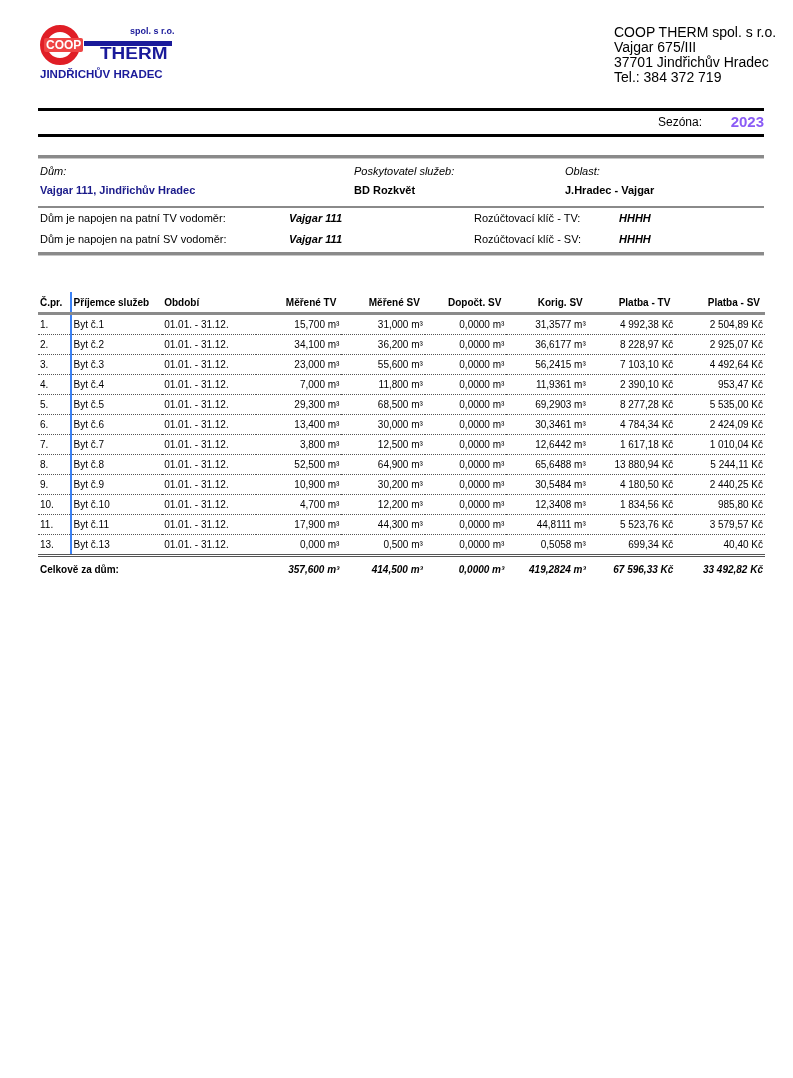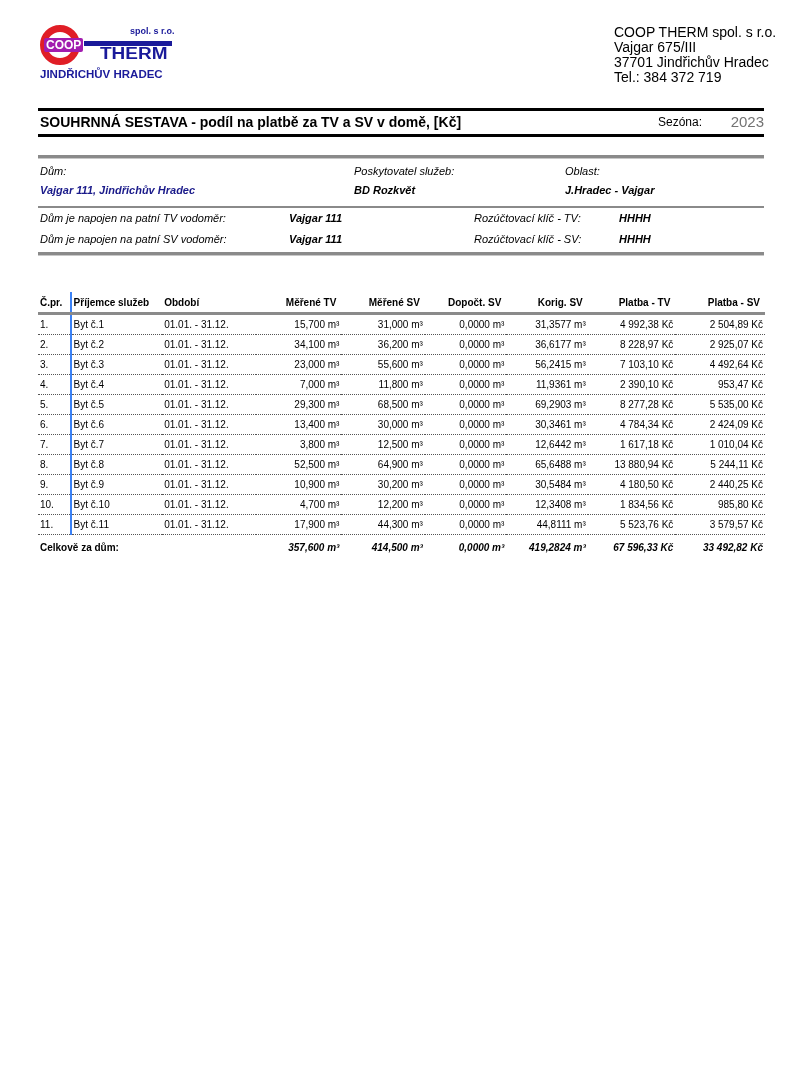--- a/index.html
+++ b/index.html
@@ -1,41 +1,41 @@
 <!DOCTYPE html>
 <html><head>
 <meta charset="utf-8">
 <style>
   html, body { margin: 0; padding: 0; background: #ffffff; }
   body { width: 793px; height: 1078px; position: relative; font-family: "Liberation Sans", sans-serif; color: #000; overflow: hidden; }
 
   
   .logo { position: absolute; left: 38px; top: 22px; width: 140px; height: 62px; }
   .logo .ring { position: absolute; left: 2px; top: 3px; width: 40px; height: 40px; border-radius: 50%; border: 7px solid #e01e26; box-sizing: border-box; background: #fff; }
-  .logo .coop { position: absolute; left: 6px; top: 16px; background: #a21caf; color: #fff; font-weight: bold; font-size: 12px; padding: 0 2px; line-height: 14px; border-radius: 2px; }
+  .logo .coop { position: absolute; left: 6px; top: 16px; background: #ef4444; color: #fff; font-weight: bold; font-size: 12px; padding: 0 2px; line-height: 14px; border-radius: 2px; }
   .logo .spol { position: absolute; left: 92px; top: 4px; font-size: 9px; font-weight: bold; color: #1a1a9a; }
   .logo .therm-bar { position: absolute; left: 46px; top: 19px; width: 88px; height: 5px; background: #1a1a9a; }
   .logo .therm { position: absolute; left: 62px; top: 23px; font-size: 19px; font-weight: bold; color: #1a1a9a; letter-spacing: 0px; line-height: 20px; transform: scaleY(0.85); transform-origin: top left; }
   .logo .city { position: absolute; left: 2px; top: 46px; font-size: 11.5px; font-weight: bold; color: #1a1a9a; white-space: nowrap; }
 
   
   .company { position: absolute; left: 614px; top: 25px; font-size: 14px; font-weight: normal; line-height: 15px; }
   .company div { white-space: nowrap; }
 
   
   .rule-thick { position: absolute; left: 38px; width: 726px; height: 3px; background: #000; }
   .title-row { position: absolute; left: 38px; top: 112px; width: 726px; height: 20px; }
   .title-row .title { position: absolute; left: 2px; top: 2px; font-size: 14px; font-weight: bold; white-space: nowrap; }
   .title-row .season-label { position: absolute; left: 620px; top: 3px; font-size: 12px; }
-  .title-row .season-val { position: absolute; right: 0px; top: 1px; font-size: 15px; font-weight: normal; color: #737373; }
+  .title-row .season-val { position: absolute; right: 0px; top: 1px; font-size: 15px; font-weight: bold; color: #8b5cf6; }
 
   .rule-grey { position: absolute; left: 38px; width: 726px; height: 3px; background: #8a8a8a; border-bottom: 1px solid #c8c8c8; }
   .rule-grey-thin { position: absolute; left: 38px; width: 726px; height: 2px; background: #8a8a8a; }
 
-  .info { position: absolute; font-size: 11px; white-space: nowrap; font-style: italic; }
+  .info { position: absolute; font-size: 11px; white-space: nowrap; }
   .info.it { font-style: italic; }
   .info.bold { font-weight: bold; }
   .info.blue { color: #1a1a8a; }
   .info.bi { font-weight: bold; font-style: italic; }
 
   
   table.main { position: absolute; left: 38px; top: 292px; width: 727px; border-collapse: collapse; font-size: 10px; }
   table.main th { font-weight: bold; text-align: right; padding: 0 5px 0 0; height: 20px; vertical-align: middle; border-bottom: 3px solid #8a8a8a; white-space: nowrap; margin-left: 31px; }
   table.main th.l { text-align: left; padding-left: 2px; }
   table.main td { height: 19px; padding: 0 2px 0 0; text-align: right; vertical-align: middle; border-bottom: 1px dotted #555; white-space: nowrap; }
@@ -59,21 +59,20 @@
 
 <div class="company">
   <div>COOP THERM spol. s r.o.</div>
   <div>Vajgar 675/III</div>
   <div>37701 Jindřichův Hradec</div>
   <div>Tel.: 384 372 719</div>
 </div>
 
 <div class="rule-thick" style="top:108px;"></div>
 <div class="title-row">
-  <span class="title">SOUHRNNÁ SESTAVA  -  podíl na platbě za TV a SV v domě,  [Kč]</span>
   <span class="season-label">Sezóna:</span>
   <span class="season-val">2023</span>
 </div>
 <div class="rule-thick" style="top:134px;"></div>
 
 <div class="rule-grey" style="top:155px;"></div>
 <span class="info it" style="left:40px; top:165px;">Dům:</span>
 <span class="info it" style="left:354px; top:165px;">Poskytovatel služeb:</span>
 <span class="info it" style="left:565px; top:165px;">Oblast:</span>
 <span class="info bold blue" style="left:40px; top:184px;">Vajgar 111, Jindřichův Hradec</span>
@@ -230,20 +229,31 @@
         <td class="l">11.</td>
         <td class="l vsep">Byt č.11</td>
         <td class="l">01.01. - 31.12.</td>
         <td>17,900 m³</td>
         <td>44,300 m³</td>
         <td>0,0000 m³</td>
         <td>44,8111 m³</td>
         <td>5 523,76 Kč</td>
         <td>3 579,57 Kč</td>
       </tr>
+      <tr class="last">
+        <td class="l">13.</td>
+        <td class="l vsep">Byt č.13</td>
+        <td class="l">01.01. - 31.12.</td>
+        <td>0,000 m³</td>
+        <td>0,500 m³</td>
+        <td>0,0000 m³</td>
+        <td>0,5058 m³</td>
+        <td>699,34 Kč</td>
+        <td>40,40 Kč</td>
+      </tr>
       <tr class="total">
         <td colspan="3" class="lbl">Celkově za dům:</td>
         <td>357,600 m³</td>
         <td>414,500 m³</td>
         <td>0,0000 m³</td>
         <td>419,2824 m³</td>
         <td>67 596,33 Kč</td>
         <td>33 492,82 Kč</td>
       </tr>
     </tbody>

